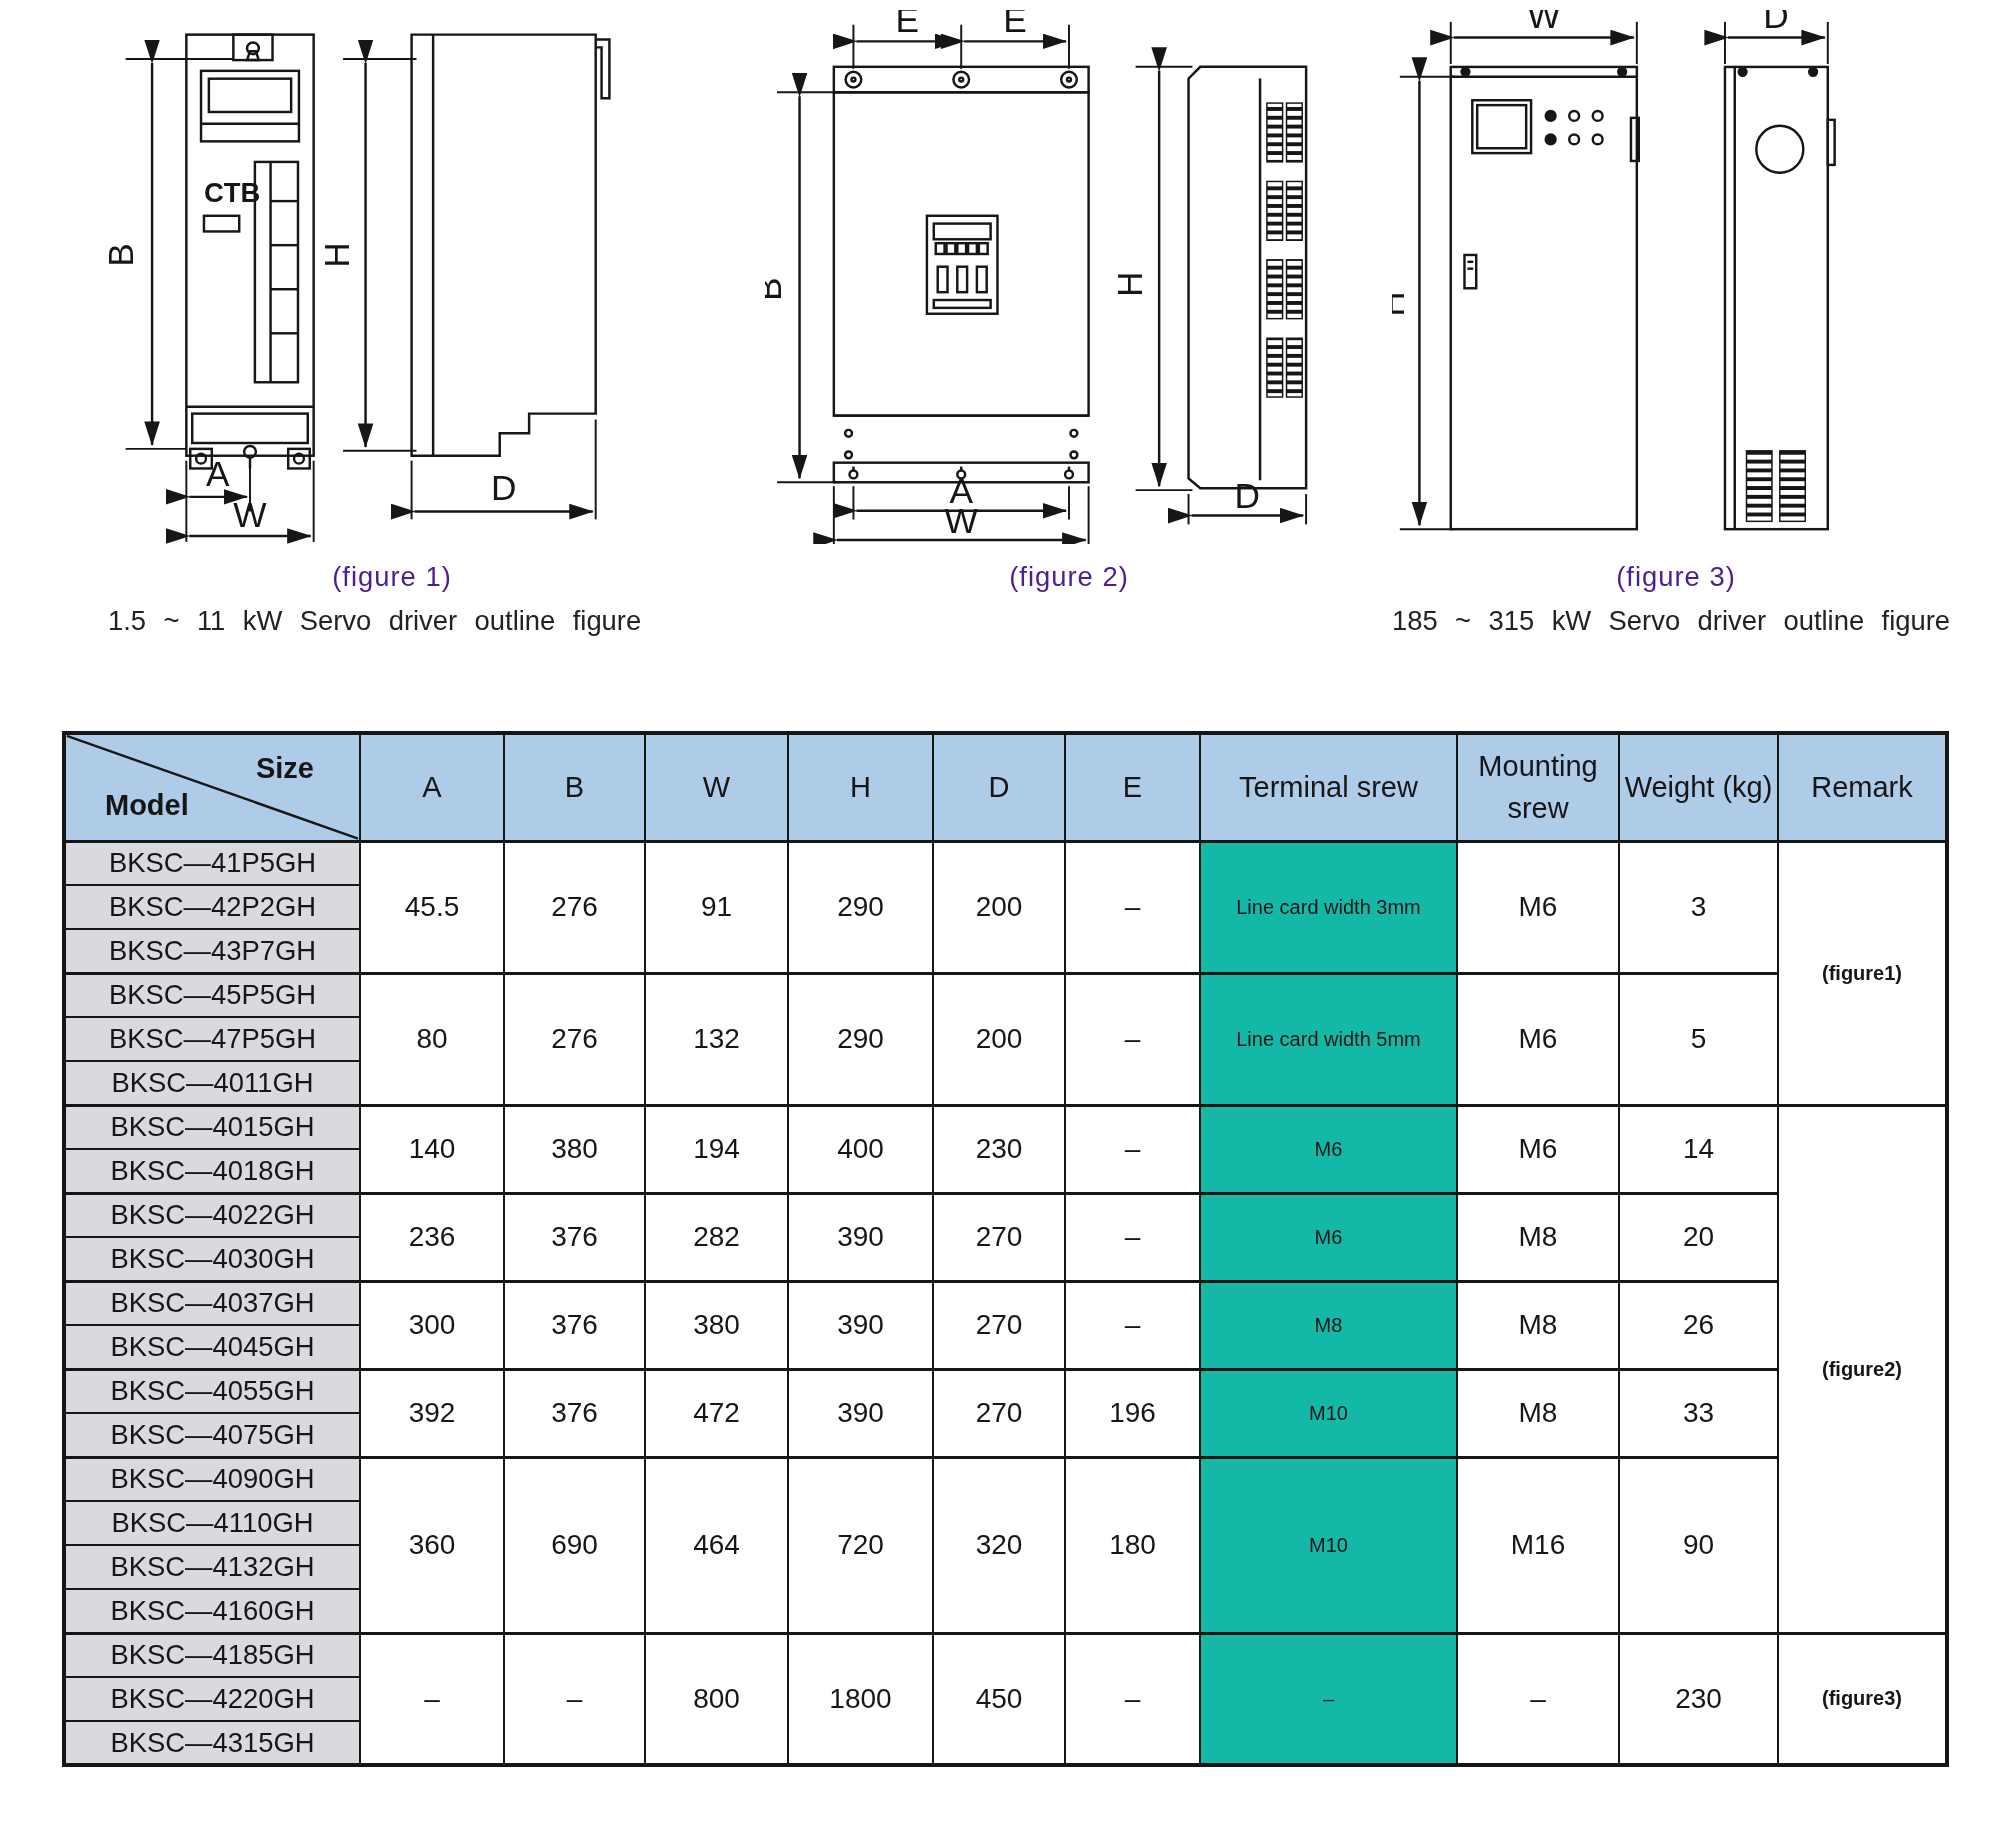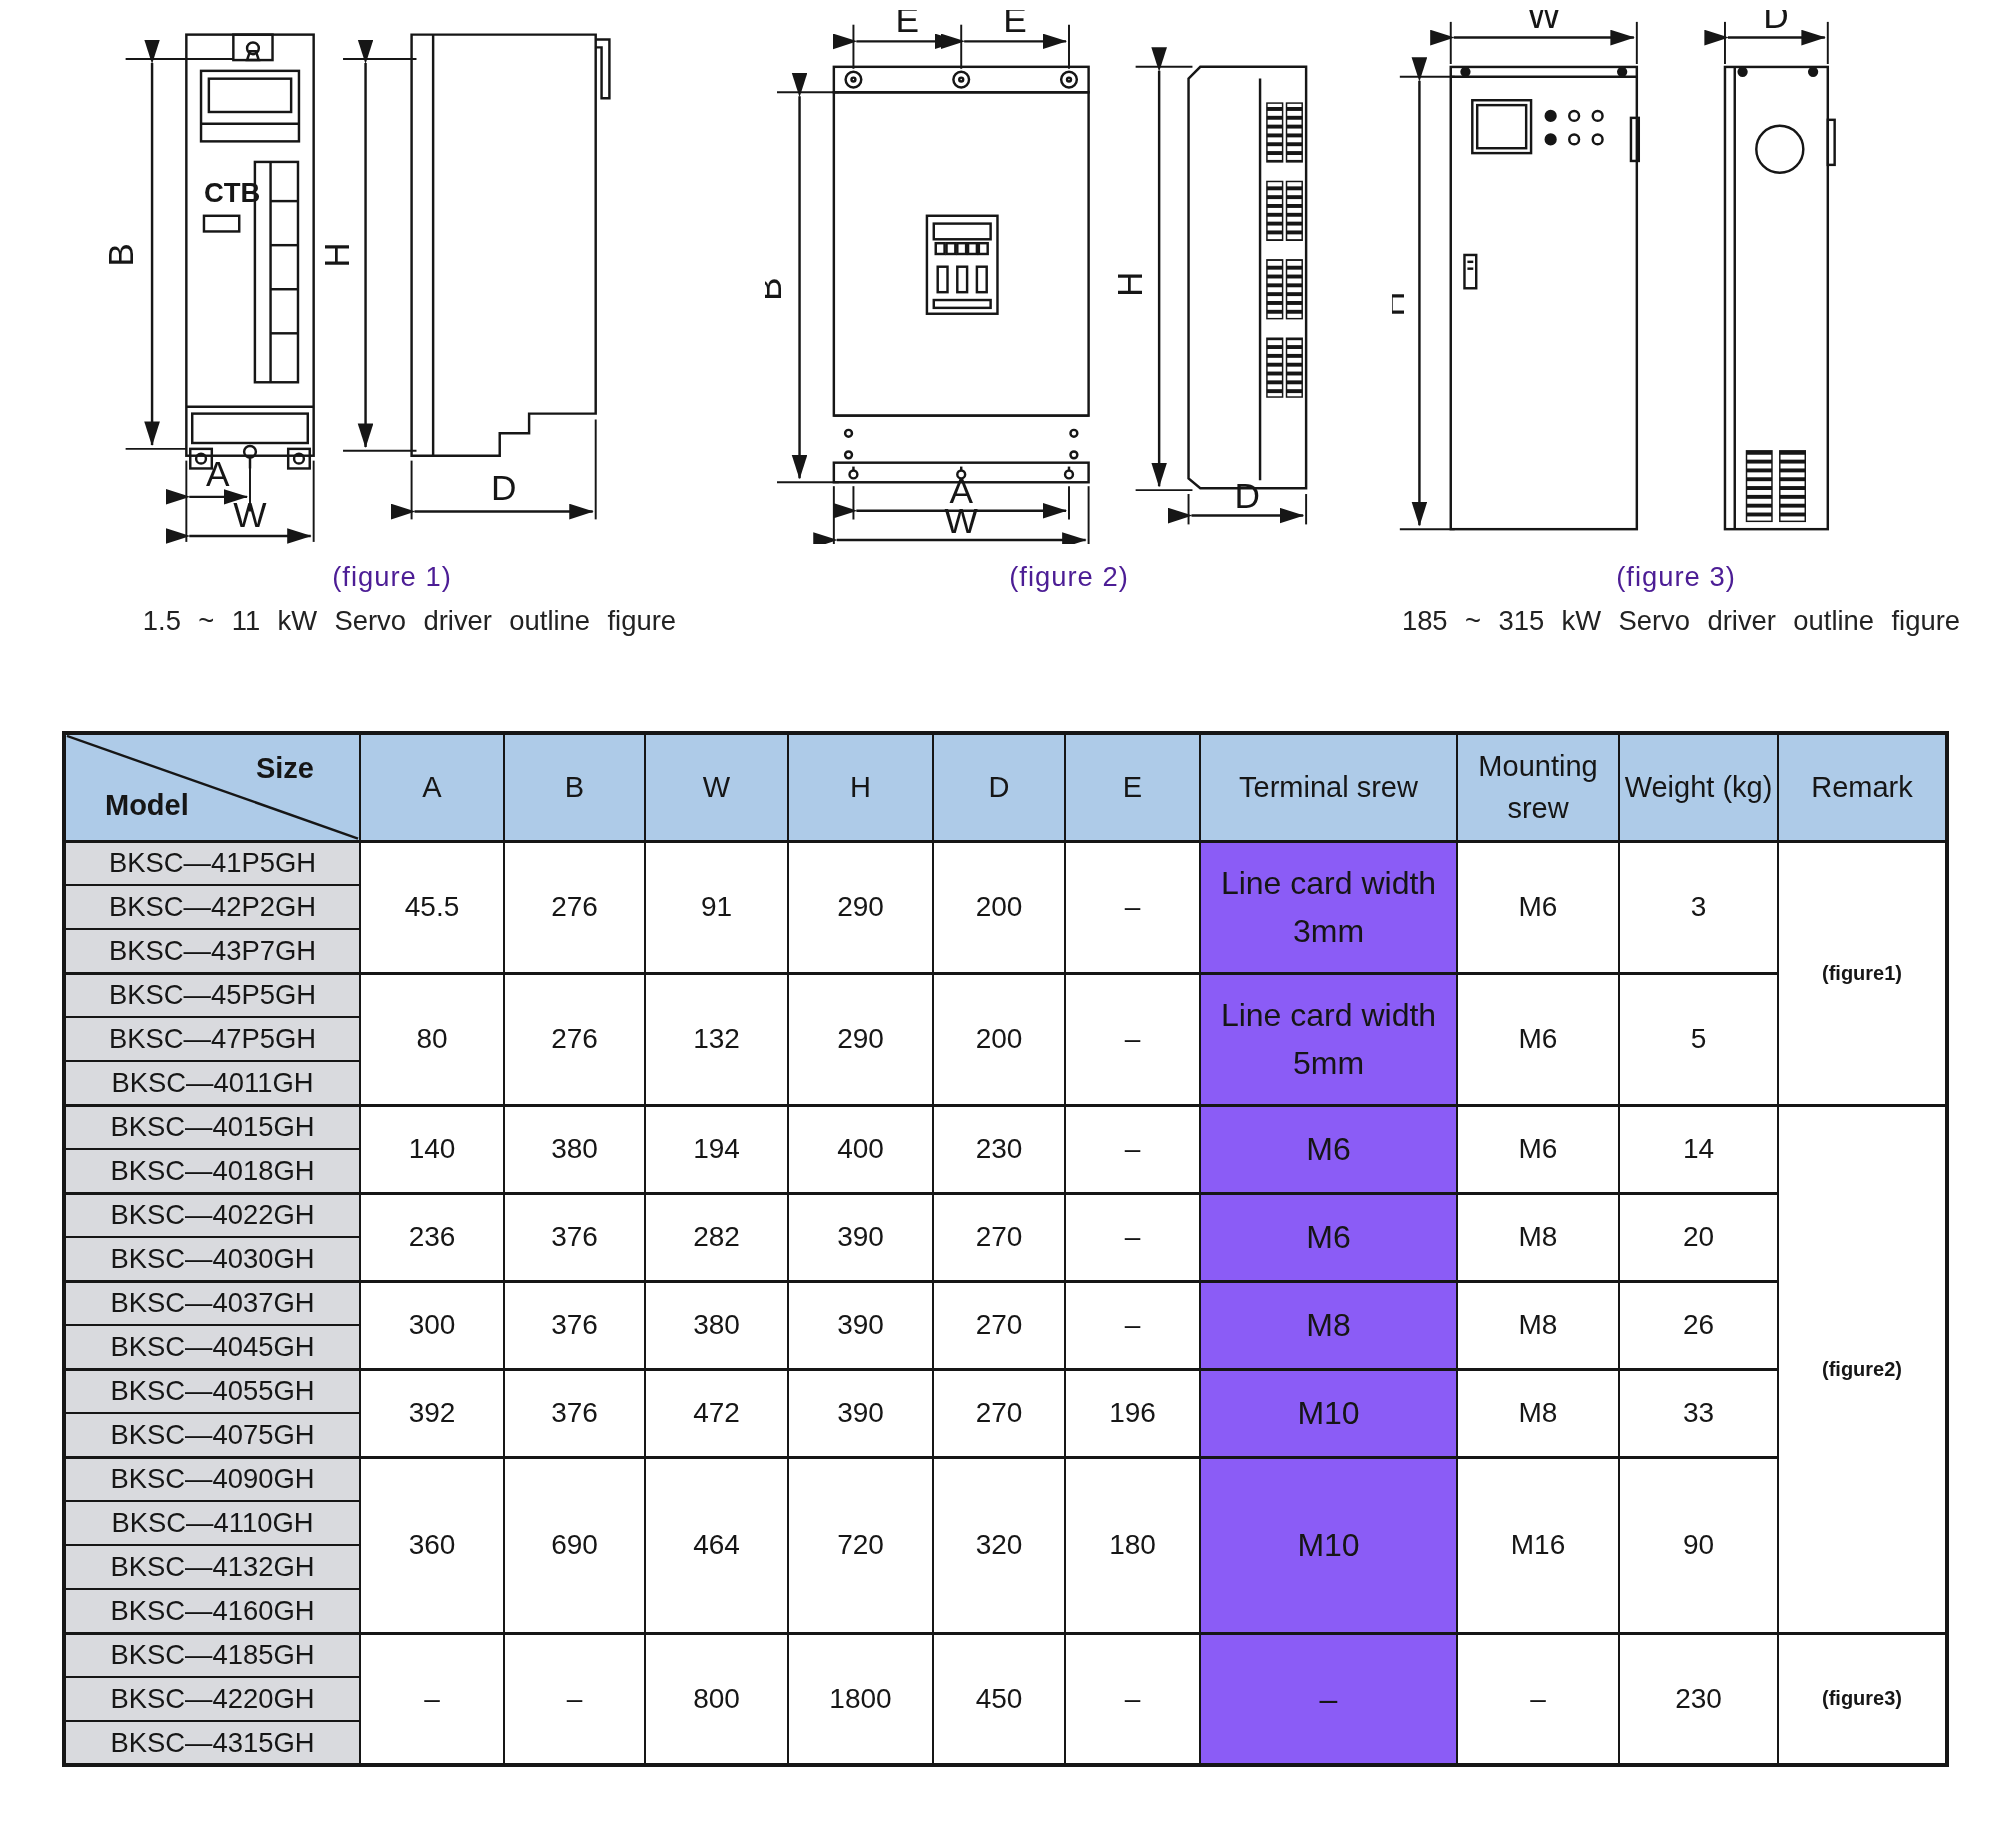--- a/index.html
+++ b/index.html
@@ -7,38 +7,38 @@
   .page{position:relative;width:2007px;height:1839px;background:#ffffff;overflow:hidden;
         font-family:"Liberation Sans",sans-serif;color:#161616;}
 
   
   .figblock{position:absolute;top:9.8px;}
   #fig1{left:108px;width:568px;}
   #fig2{left:765px;width:608px;}
   #fig3{left:1392px;width:568px;}
   .figblock svg{display:block;}
   .figcap{margin-top:17px;text-align:center;font-size:27.4px;color:#4c1d95;letter-spacing:1px;}
-  .figsub{margin-top:11.8px;text-align:right;font-size:27.4px;color:#222;word-spacing:9.8px;}
+  .figsub{margin-top:11.8px;text-align:left;font-size:27.4px;color:#222;word-spacing:9.8px;}
 
   .dimtext{font-family:"Liberation Sans",sans-serif;font-size:36px;fill:#161616;}
   .paneltext{font-family:"Liberation Sans",sans-serif;font-size:28px;font-weight:700;fill:#161616;}
 
   
   .tablewrap{position:absolute;left:62px;top:731px;}
   table.dim{border-collapse:collapse;table-layout:fixed;width:1883px;background:#fff;
             border:4.9px solid #161616;}
   table.dim th,table.dim td{border:2px solid #161616;text-align:center;vertical-align:middle;
             padding:0;overflow:hidden;}
   table.dim thead th{background:#aecbe8;height:108px;font-size:29px;font-weight:400;line-height:1.45;}
   table.dim thead th{border-bottom:3.9px solid #161616;}
   table.dim tbody tr{height:44px;}
   tr.gs > td{border-top:3.9px solid #161616;}
   td.model{background:#d9dade;font-size:27.4px;}
   td.val{font-size:28px;background:#fff;}
-  td.term{font-size:32px;background:#8b5cf6;padding:0 19.6px;line-height:1.5;}
+  td.term{font-size:20px;background:#14b8a6;padding:0 19.6px;line-height:1.5;}
   td.remark{font-size:20px;background:#fff;font-weight:bold;}
 
   th.corner{position:relative;background:#aecbe8;}
   th.corner svg{position:absolute;left:0;top:0;width:100%;height:100%;}
   .size-lbl{position:absolute;top:11.8px;right:45px;font-size:29px;font-weight:700;}
   .model-lbl{position:absolute;bottom:13.7px;left:39px;font-size:29px;font-weight:700;}
 </style>
 </head>
 <body>
 

